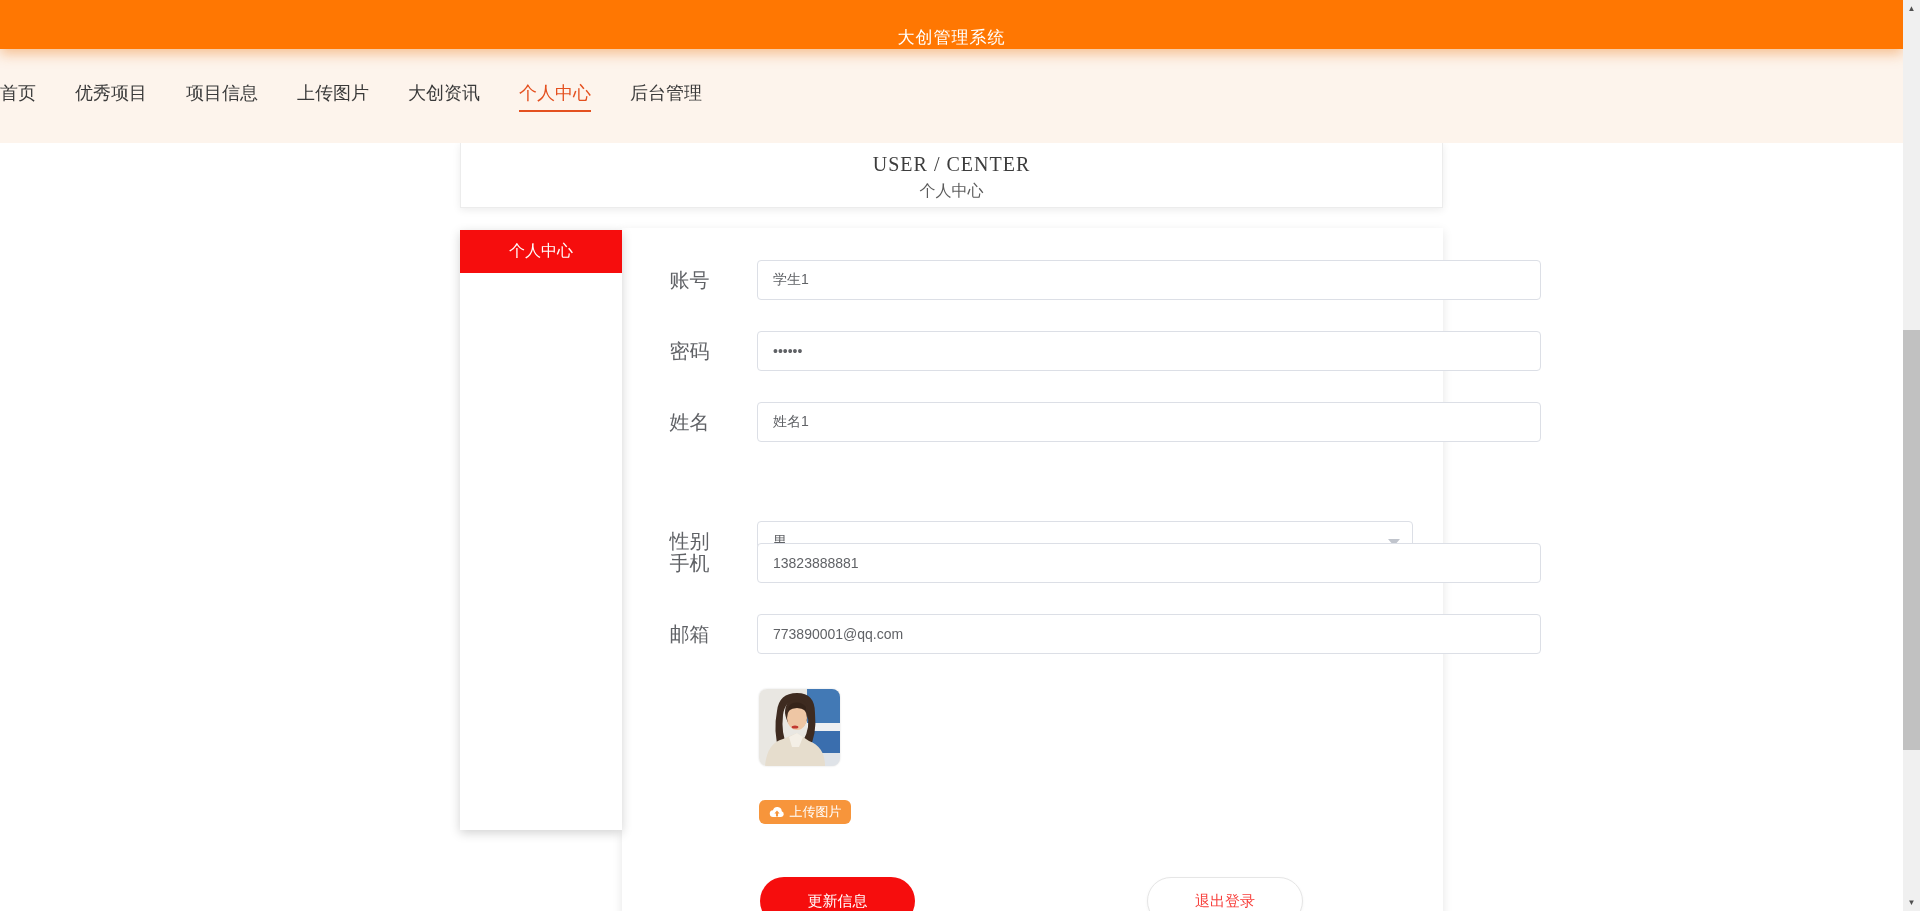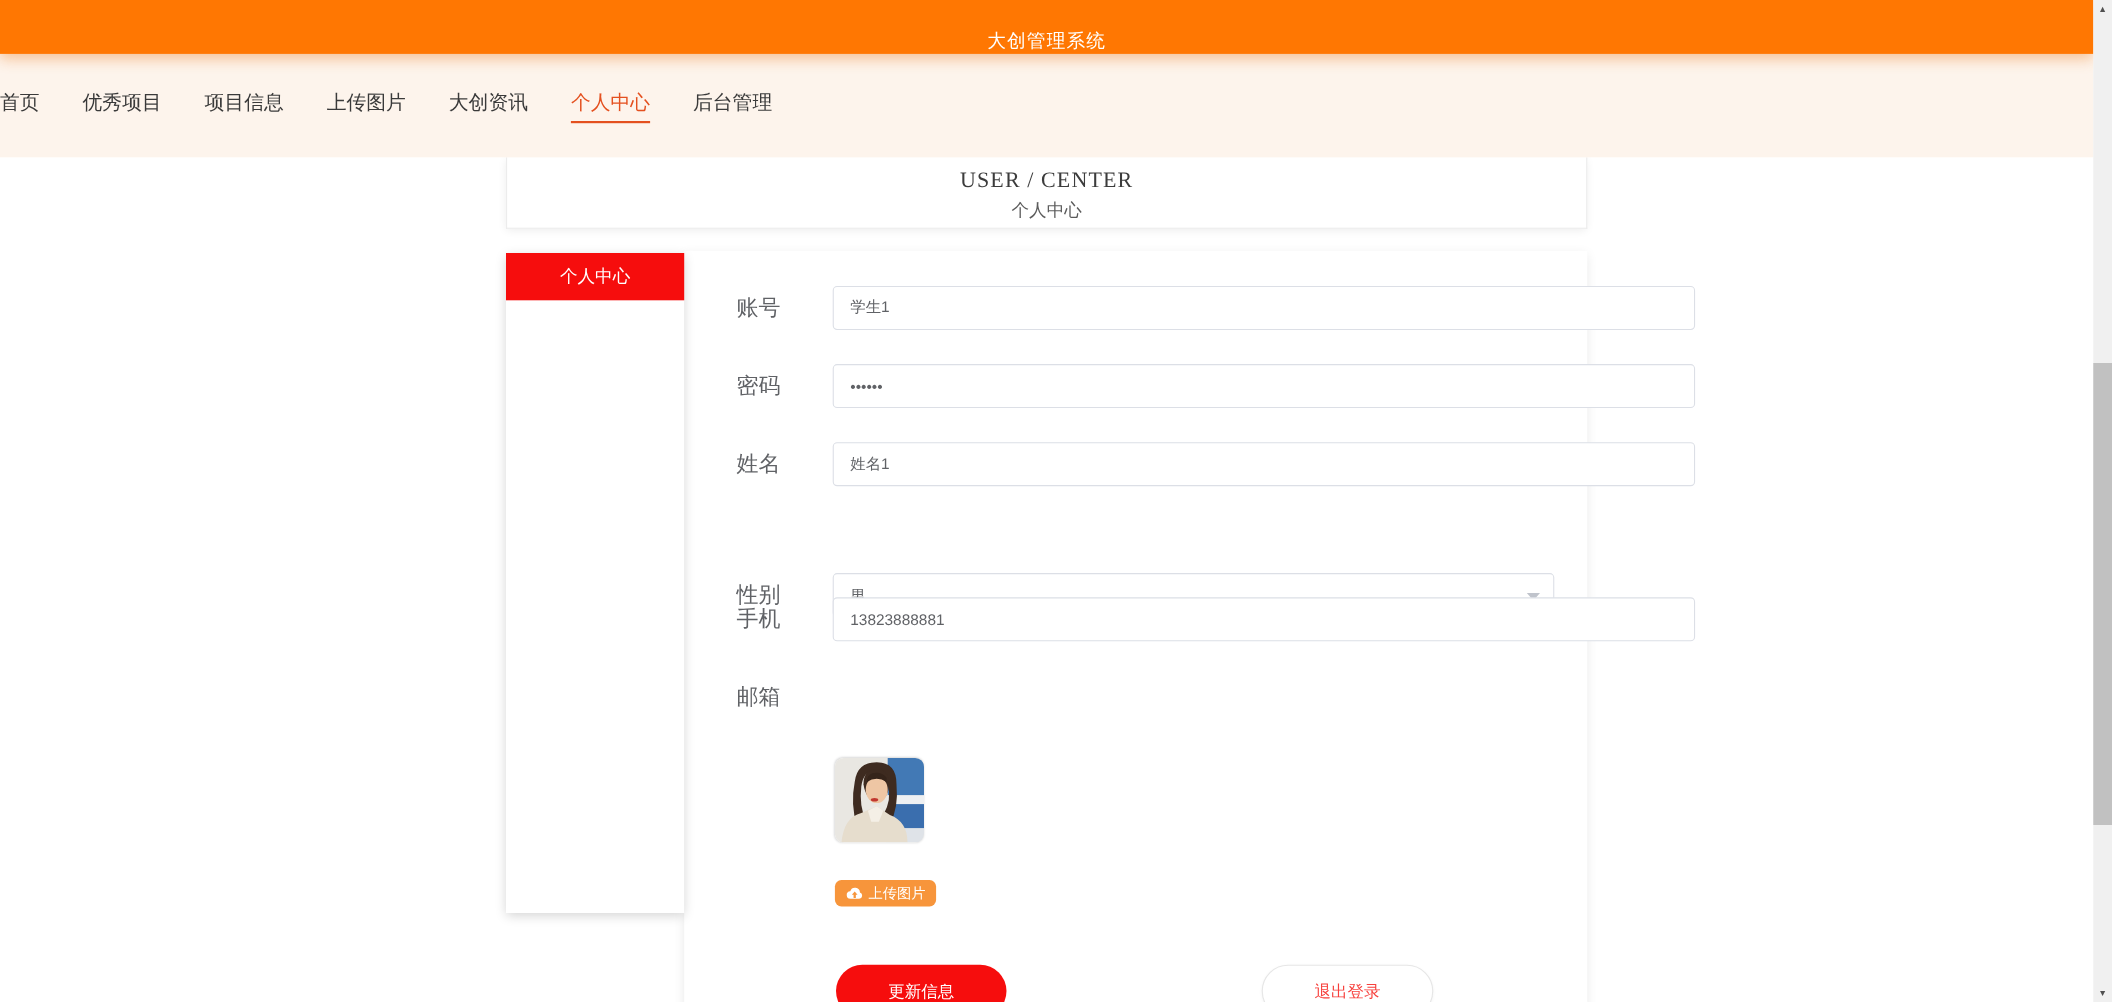--- a/index.html
+++ b/index.html
@@ -163,20 +163,21 @@
         <div class="form-row" style="top: 245px; margin-top: 48px;">
           <div class="form-label">性别</div>
           <div class="form-select"><span>男</span><span class="select-caret"></span></div>
         </div>
         <div class="form-row" style="top: 315px;">
           <div class="form-label">手机</div>
           <input class="form-input" type="text" value="13823888881" style="">
         </div>
         <div class="form-row" style="top: 386px;">
           <div class="form-label">邮箱</div>
+          <input class="form-input" type="text" value="773890001@qq.com" style="">
         </div>
       </div>
 
     <div class="avatar">
       <svg width="81" height="77" viewBox="0 0 81 77">
         <rect x="0" y="0" width="81" height="77" fill="#e9e7e2"></rect>
         <rect x="48" y="0" width="33" height="34" fill="#4279b5"></rect>
         <rect x="48" y="34" width="33" height="8" fill="#eef0f2"></rect>
         <rect x="50" y="42" width="31" height="22" fill="#3a6eae"></rect>
         <rect x="46" y="64" width="35" height="13" fill="#dfe3e8"></rect>

